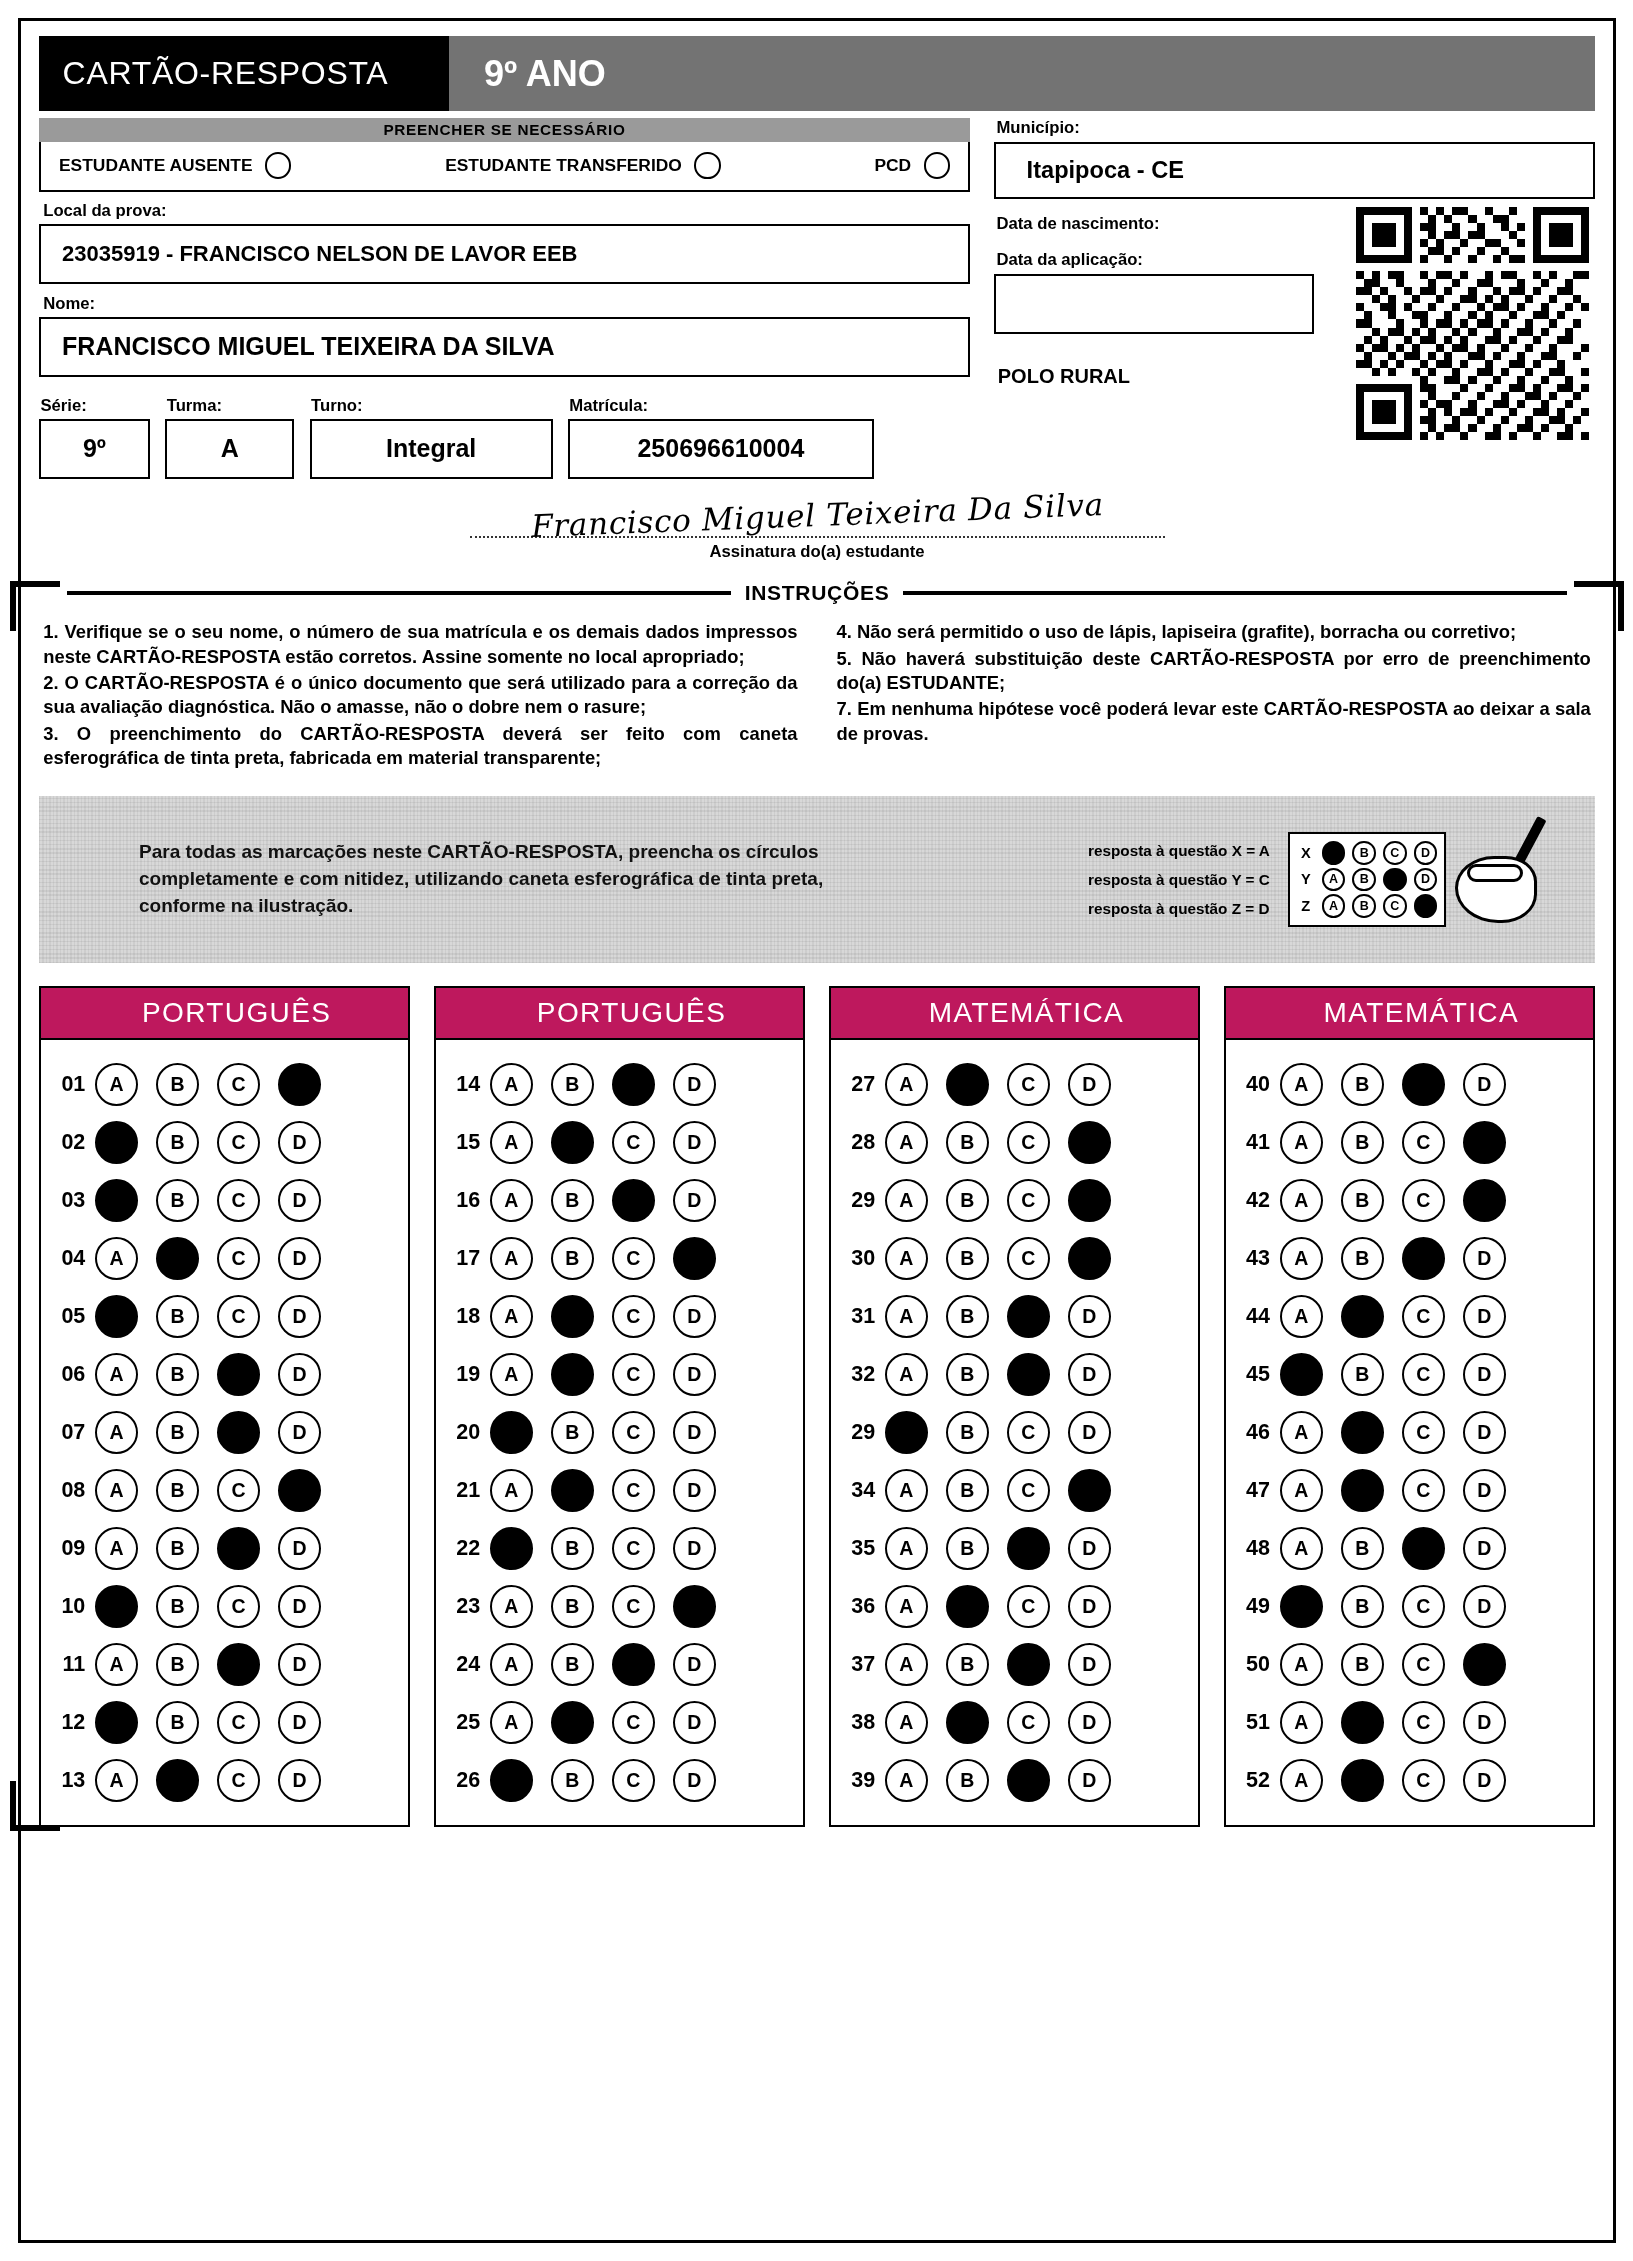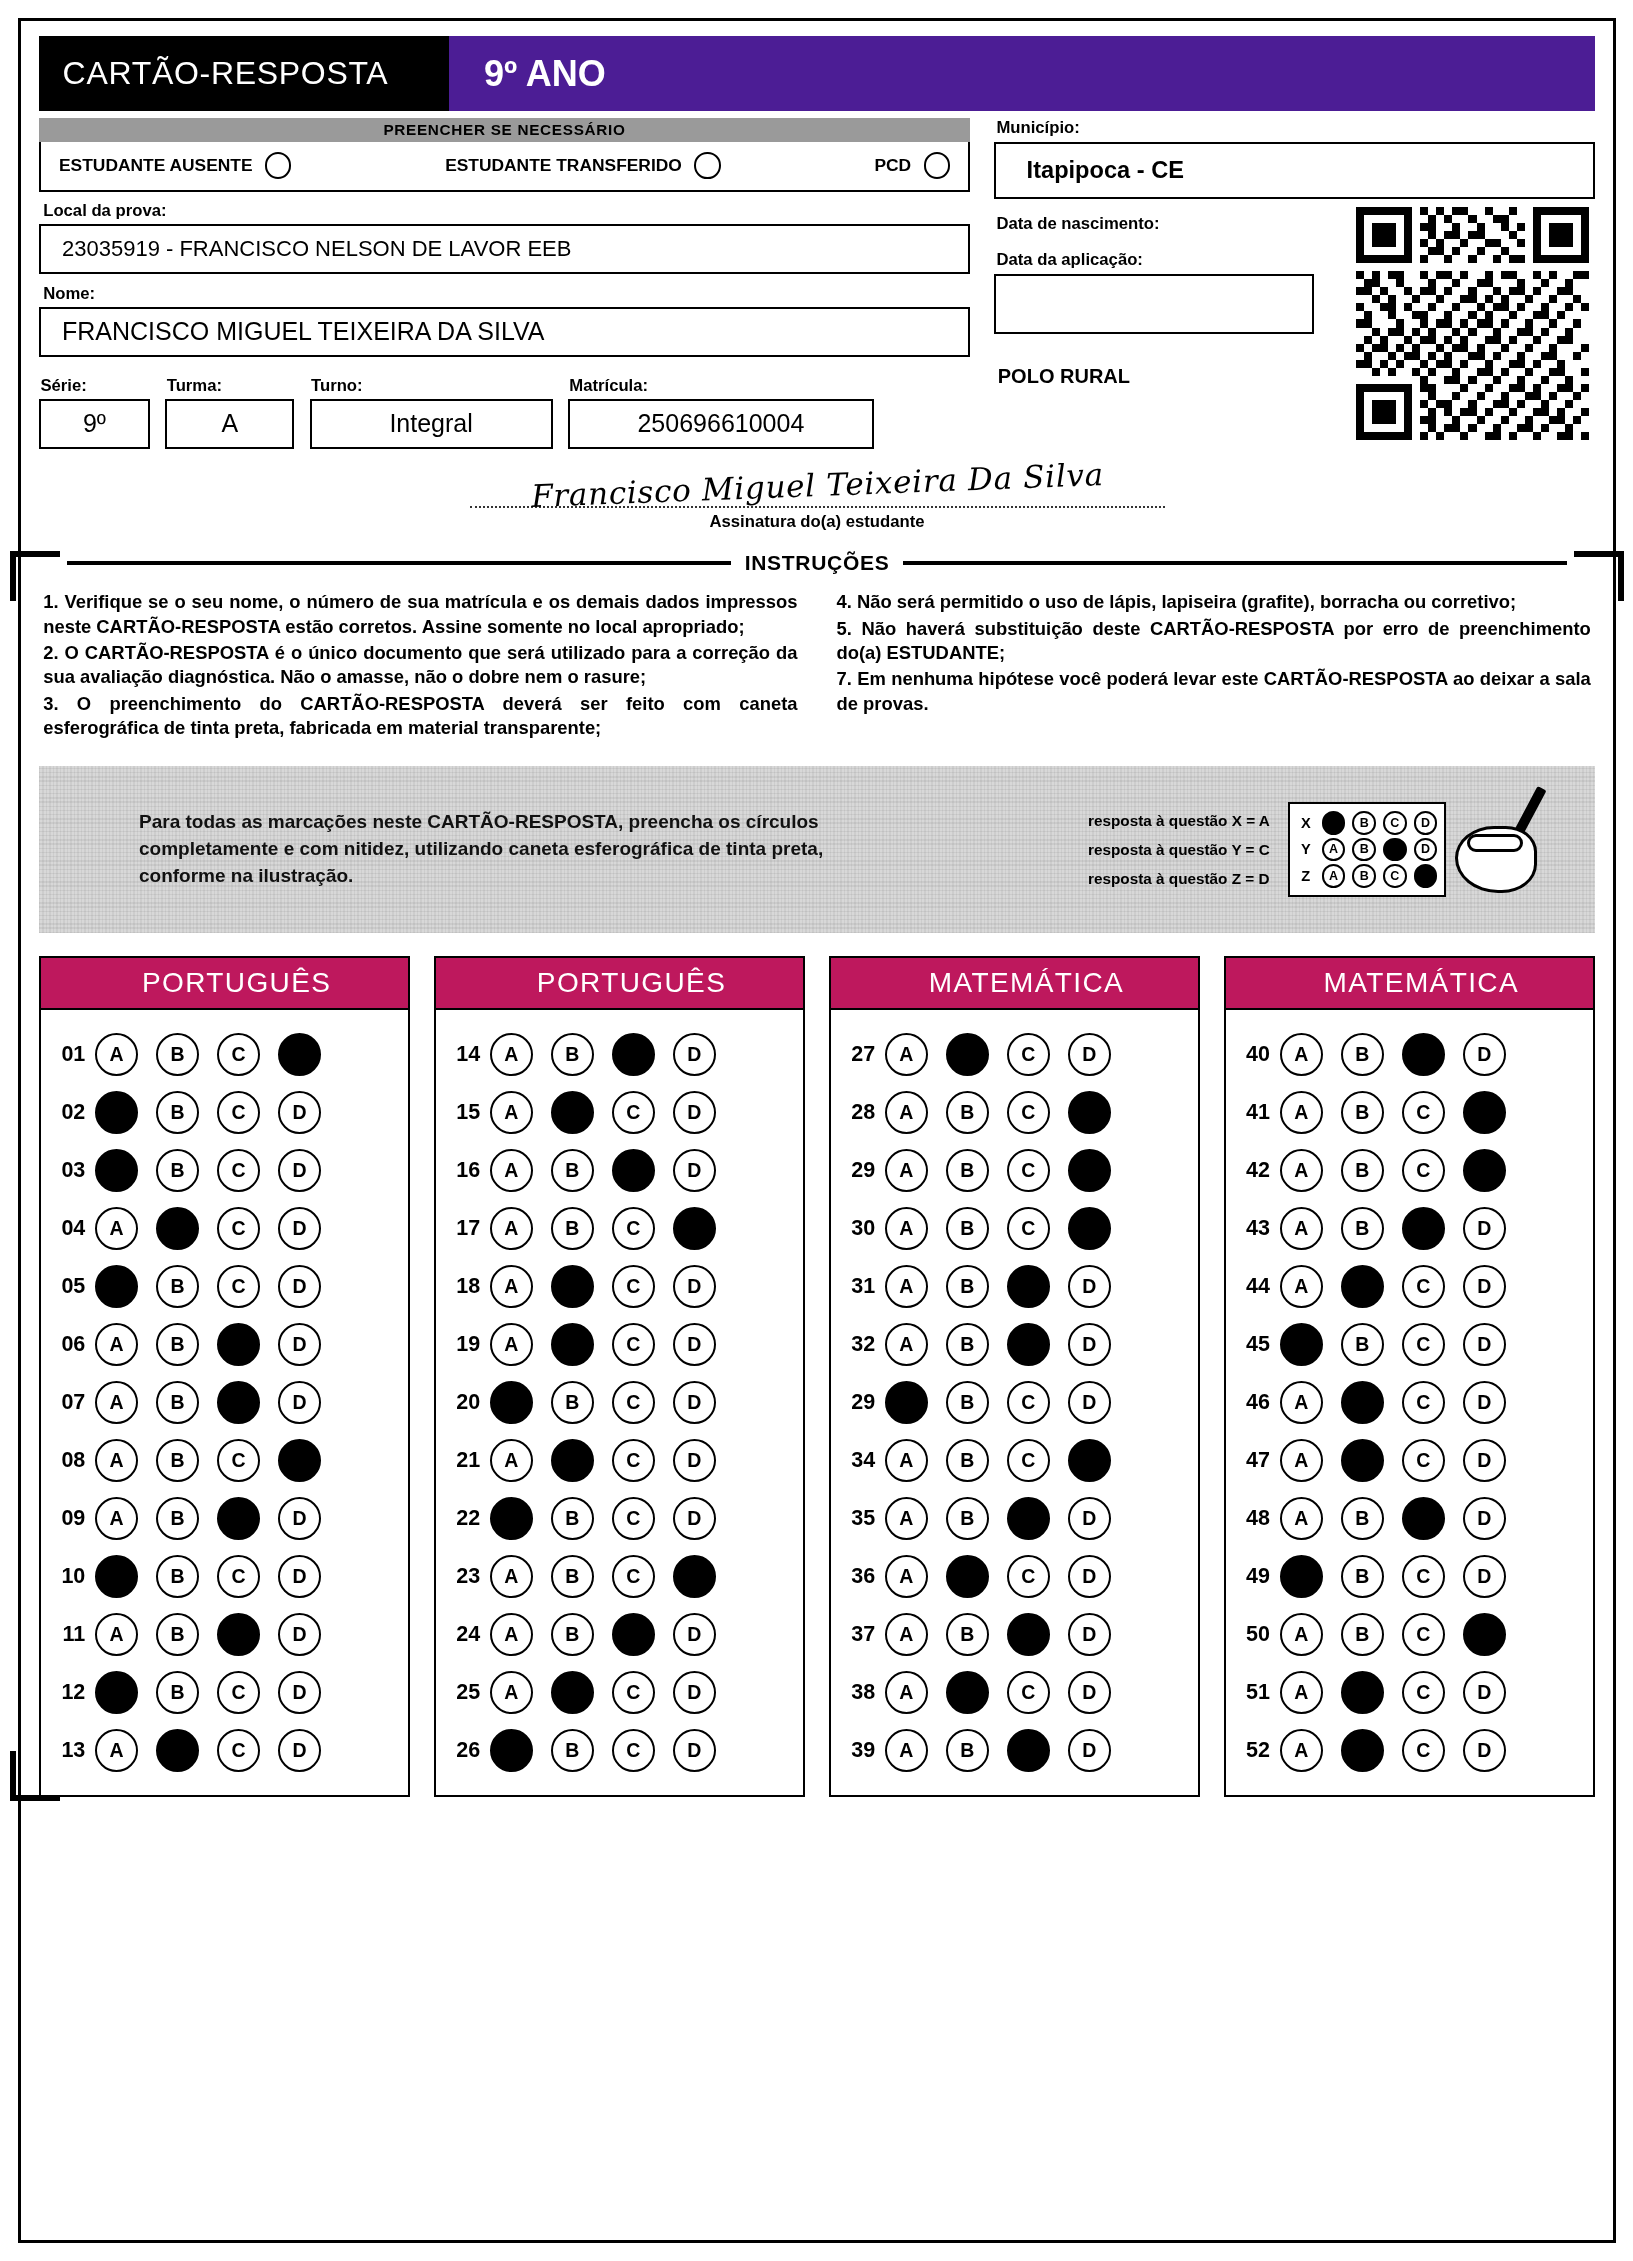--- a/index.html
+++ b/index.html
@@ -34,21 +34,21 @@
   }
   .hdr-mid {
     background:#fff; color:#000;
     flex:0 0 549px;
     display:flex; align-items:center; justify-content:center;
     font-size:32px; font-weight:bold;
     border:3.5px solid #000;
     margin:4.2px 0;
   }
   .hdr-right {
-    background:#4c1d95; color:#fff;
+    background:#737373; color:#fff;
     flex:1 1 auto;
     display:flex; align-items:center; padding-left:35px;
     font-size:36px; font-weight:bold;
   }
 
   
   .id-wrap { display:flex; margin-top:7px; }
   .id-left { flex:0 0 931px; }
   .id-right { flex:1 1 auto; padding-left:23.6px; position:relative; }
 
@@ -66,23 +66,23 @@
   }
   .abs-row .opt { display:flex; align-items:center; }
   .circle-sm {
     width:26.4px; height:26.4px; border:2.8px solid #000; border-radius:50%;
     display:inline-block; margin-left:12.5px;
   }
   .spacer-f { flex:1 1 auto; }
 
   .fld-label { font-size:16.7px; font-weight:bold; margin:9.7px 0 2.8px 4.2px; }
   .fld-box {
-    border:2.8px solid #000; height:50px;
+    border:2.8px solid #000; height:60px;
     display:flex; align-items:center; padding-left:21px;
-    font-size:22px; font-weight:normal;
+    font-size:22px; font-weight:bold;
   }
   .fld-box.big { font-size:25px; }
 
   .small-row { display:flex; gap:15.3px; margin-top:9.7px; }
   .small-col .fld-label { margin-left:1.4px; }
   .col-serie { flex:0 0 111px; }
   .col-turma { flex:0 0 129px; }
   .col-turno { flex:0 0 243px; }
   .col-matr  { flex:0 0 306px; }
   .center-val { justify-content:center; padding-left:0; }

